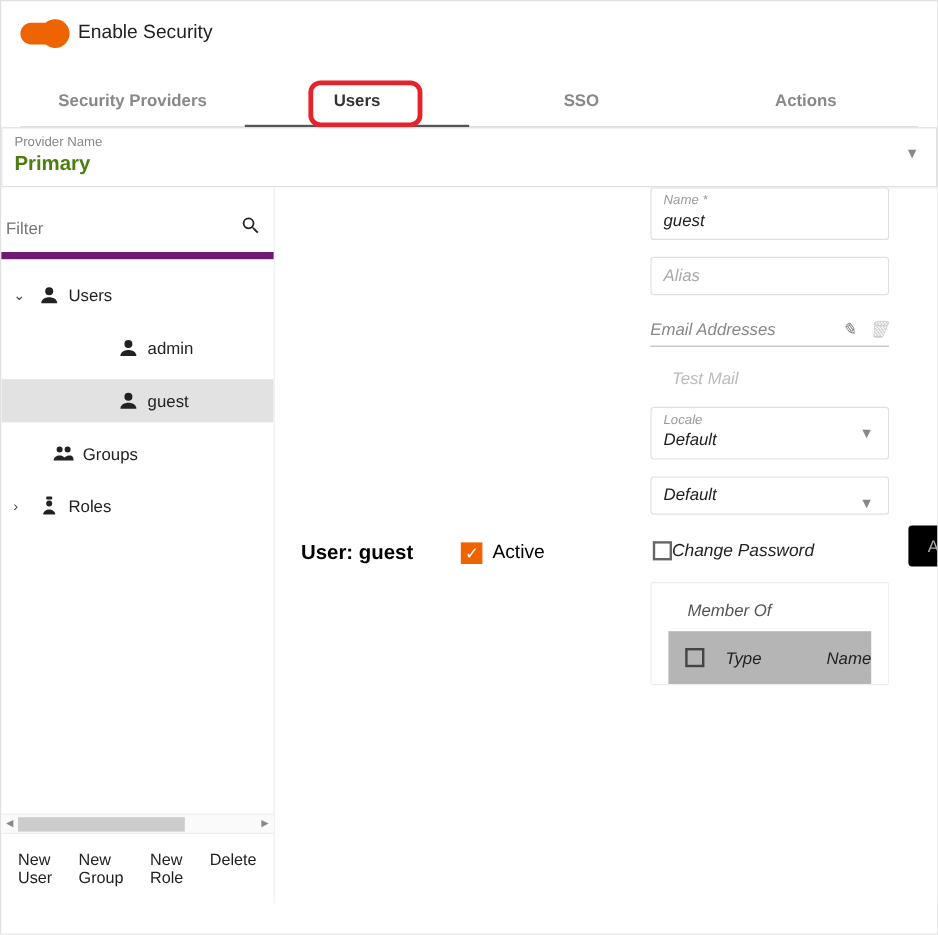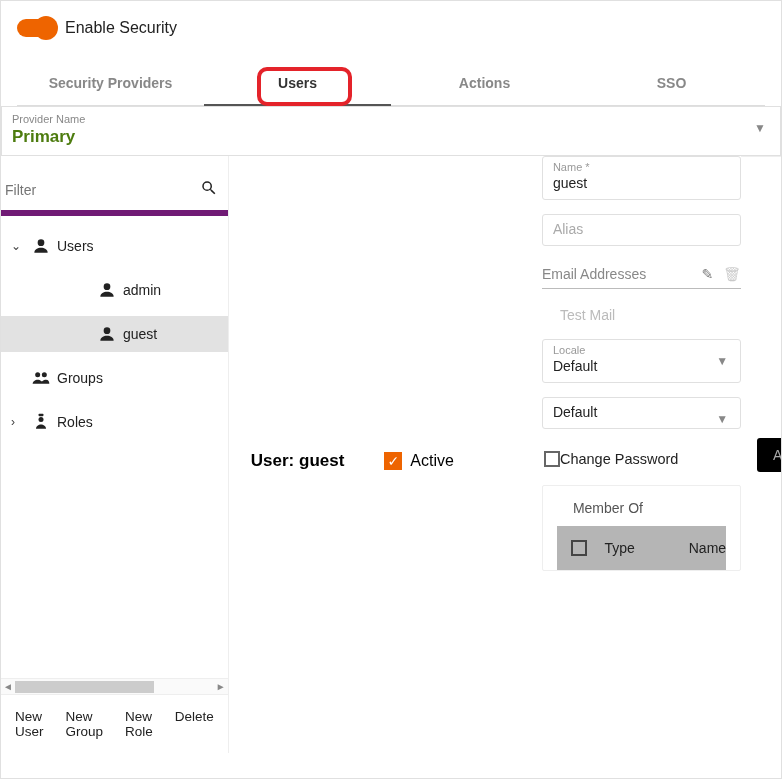--- a/index.html
+++ b/index.html
@@ -33,21 +33,21 @@
 
   
   .filter-row { display:flex; align-items:center; border-bottom:6px solid #701a75; height:46px; margin-top:14px; }
   .filter-row input { flex:1; border:none; outline:none; font-size:14px; color:#888; padding:0 6px 0 4px; }
   .filter-row .mag { width:30px; text-align:center; color:#222; font-size:18px; padding-right:8px; }
 
   
   .tree { padding:12px 0; font-size:14px; color:#222; overflow-y:auto; flex:1; }
   .node { display:flex; align-items:center; height:36px; padding-left:10px; gap:6px; cursor:pointer; }
   .node.child { padding-left:96px; }
-  .node.top { padding-left:30px; }
+  .node.top { padding-left:30px;margin-left:12px; }
   .node.root { padding-left:10px; }
   .node.selected { background:#e2e2e2; }
   .chev { width:14px; color:#444; font-size:12px; }
   .ic-user { width:20px; height:20px; display:inline-flex; align-items:center; justify-content:center; }
   .ic-user svg { width:20px; height:20px; }
   .node.space { margin-top:8px; }
 
   
   .hscroll { height:16px; background:#fafafa; border-top:1px solid #eee; display:flex; align-items:center; }
   .hscroll .th-l, .hscroll .th-r { width:14px; text-align:center; color:#888; font-size:10px; }
@@ -59,21 +59,21 @@
   .left-actions span { cursor:pointer; }
 
   
   .r-head { display:flex; align-items:center; padding:20px 16px 8px 22px; gap:40px; }
   .r-head .title { font-size:17px; }
   .r-head .title b { font-weight:bold; }
   .active-box { display:flex; align-items:center; gap:8px; font-size:16px; margin-left:auto; margin-right:50px;}
   .chk-on { width:18px; height:18px; background:#ee6400; display:inline-flex; align-items:center; justify-content:center; color:#fff; font-size:14px; }
 
   
-  .form { padding:0 0 0 22px; overflow-y:auto; flex:1; position:relative; }
+  .form { padding:0 0 0 22px; overflow-y:auto; flex:1; position:relative;font-style:italic; }
   .field { border:1px solid #e0e0e0; border-radius:3px; padding:4px 10px 8px 10px; margin-bottom:14px; position:relative; background:#fff; }
   .field .lab { font-size:11px; color:#999; }
   .field .val { font-size:14px; color:#222; margin-top:2px; min-height:16px; }
   .field.sel .caret { position:absolute; right:12px; top:14px; color:#888; font-size:12px; }
   .field.ph .val { color:#aaa; }
   .email-row { display:flex; align-items:center; border-bottom:1px solid #bbb; padding:6px 0 6px 0; margin-bottom:10px; gap:10px;}
   .email-row .label { flex:1; font-size:14px; color:#888; }
   .mini-ic { color:#777; font-size:14px; cursor:pointer; }
   .test-mail { font-size:14px; color:#bbb; padding:8px 0 16px 18px; }
   .chg-pw { display:flex; align-items:center; gap:0; font-size:14.5px; color:#222; padding:8px 0 18px 2px;}
@@ -103,22 +103,22 @@
 
   <div class="header">
     <div class="toggle-row">
       <div class="toggle"></div>
       <div class="toggle-label">Enable Security</div>
     </div>
 
     <div class="tabs">
       <div class="tab">Security Providers</div>
       <div class="tab active">Users</div>
+      <div class="tab">SSO</div>
       <div class="tab">Actions</div>
-      <div class="tab">SSO</div>
       <div class="tab-underline"></div>
     </div>
   </div>
   <div class="hilite"></div>
 
   <div class="provider">
     <small>Provider Name</small>
     <div class="val">Primary</div>
     <div class="caret">▼</div>
   </div>

